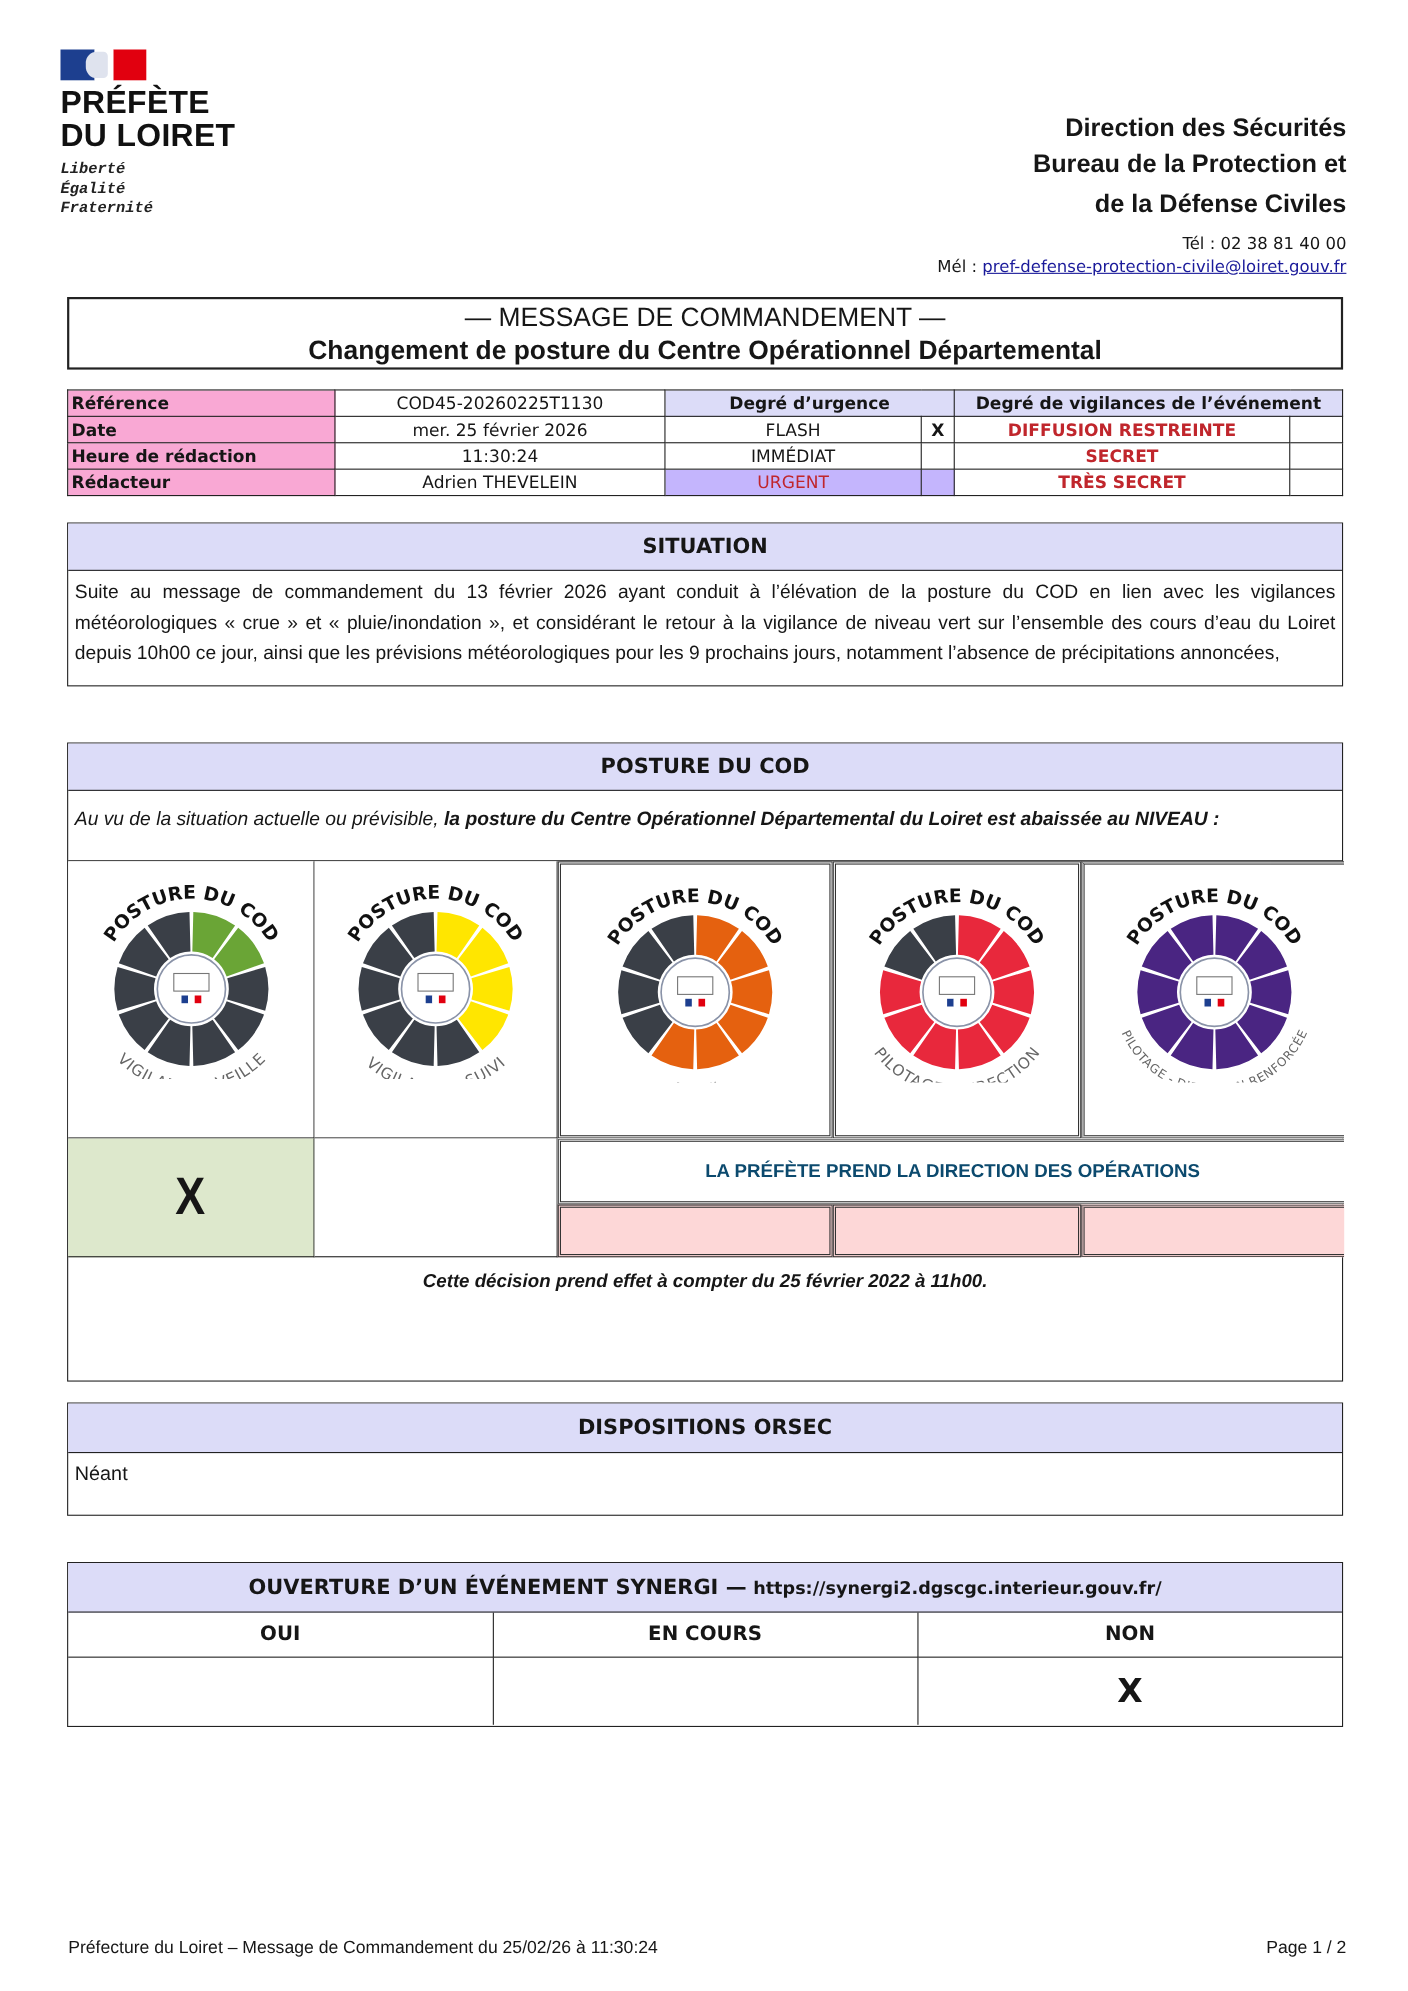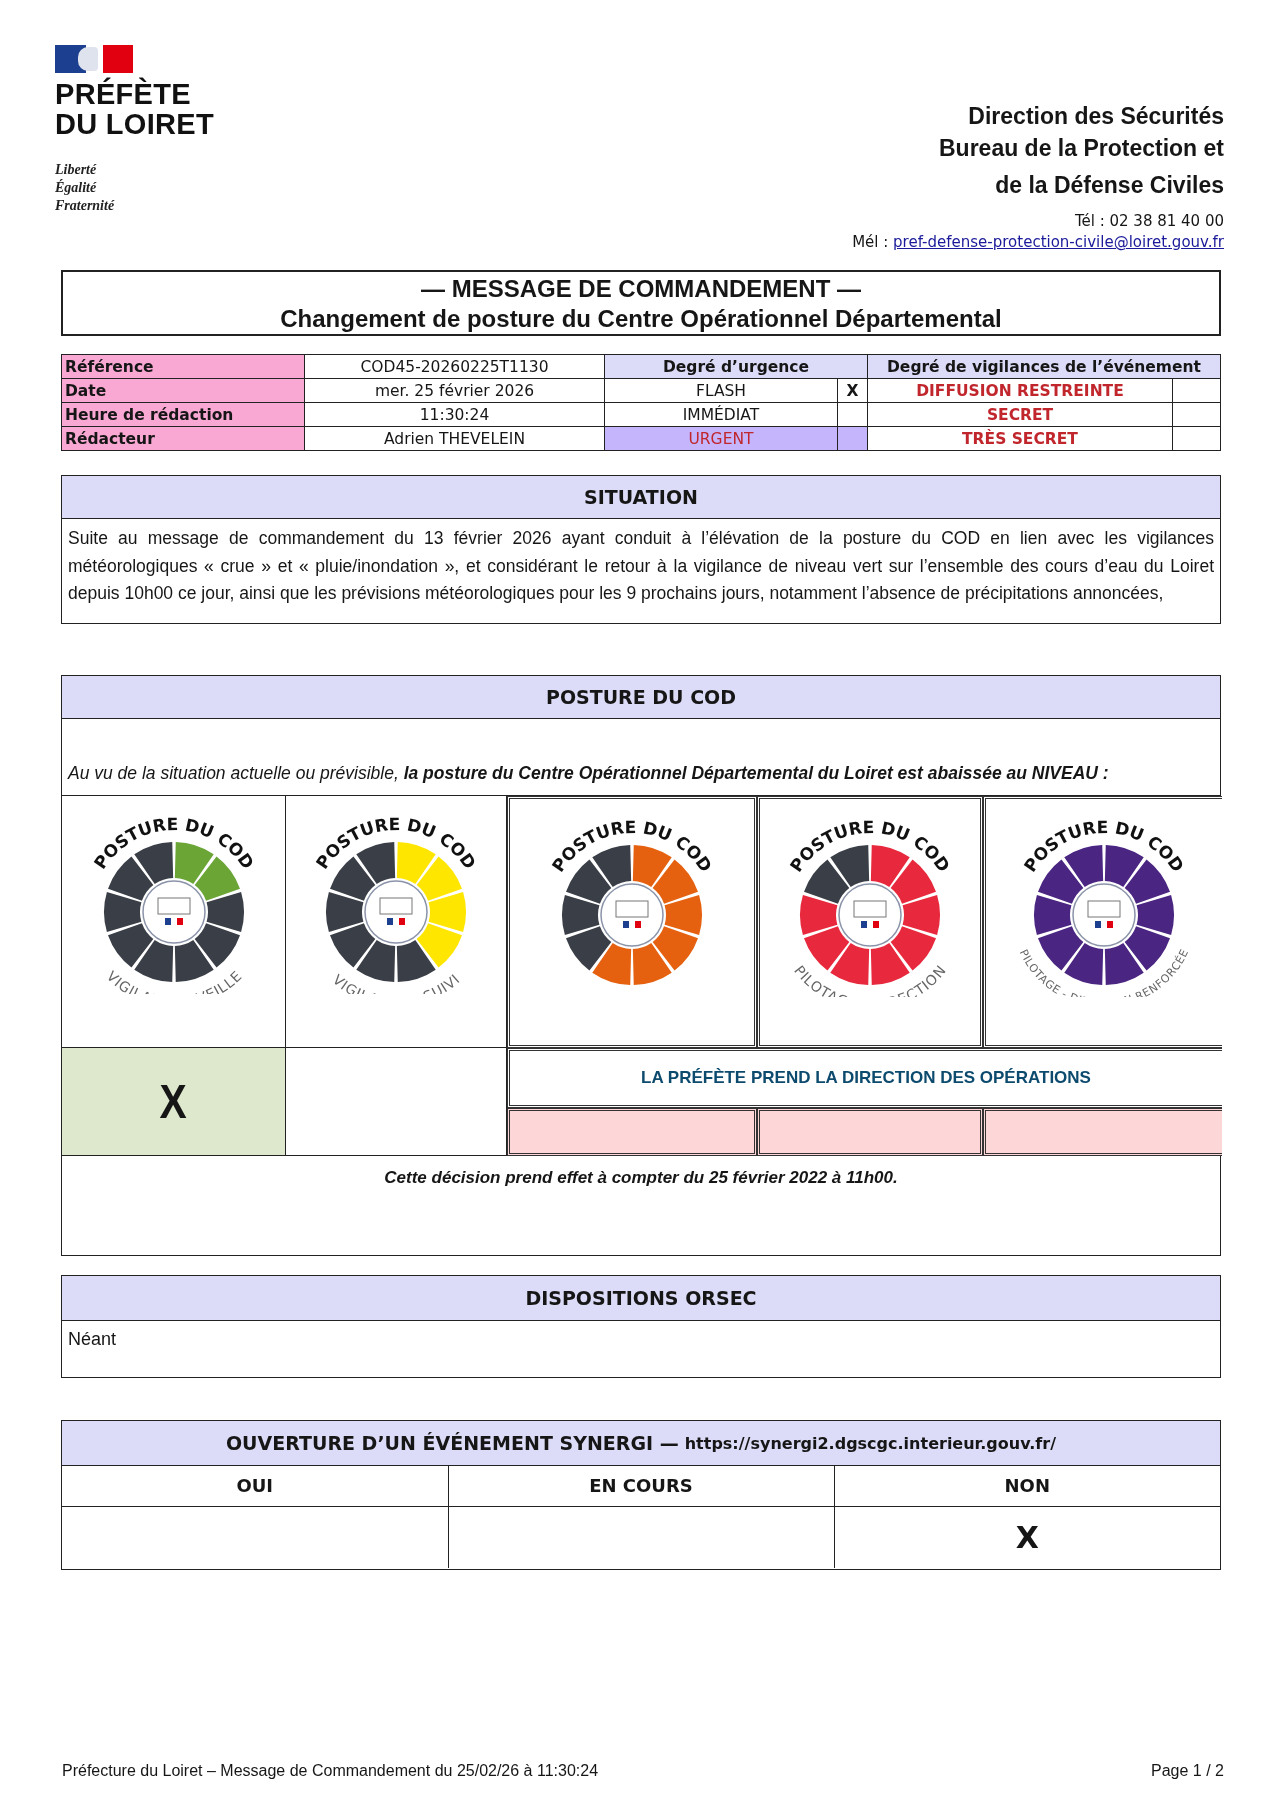--- a/index.html
+++ b/index.html
@@ -7,34 +7,34 @@
   body { position: relative; font-family: "DejaVu Sans", sans-serif; color: #161616; overflow: hidden; }
 
   
   .logo { position: absolute; left: 55px; top: 45px; width: 230px; }
   .flag { width: 78px; height: 28px; display: flex; }
   .flag .blue { width: 40%; background: #1d3f8f; }
   .flag .white { width: 22%; background: #fff; position: relative; }
   .flag .white::after { content: ""; position: absolute; left: -8px; top: 2px; width: 20px; height: 24px; border-radius: 10px 4px 4px 10px; background: #dfe3ee; }
   .flag .red { width: 38%; background: #e1000f; }
   .logo-title { font-family: "Liberation Sans", sans-serif; font-weight: 700; font-size: 29px; line-height: 30px; margin-top: 6px; letter-spacing: 0.3px; color: #111; }
-  .motto { font-family: Liberation Serif, serif; font-style: italic; font-weight: 700; font-size: 14px; line-height: 18px; margin-top: 22px; color: #222; }
+  .motto { font-family: Liberation Mono, monospace; font-style: italic; font-weight: 700; font-size: 14px; line-height: 18px; margin-top: 6px; color: #222; }
 
   .direction { position: absolute; right: 56px; top: 100px; text-align: right; }
   .direction .l1, .direction .l2, .direction .l3 { font-family: "Liberation Sans", sans-serif; font-weight: 700; font-size: 23px; color: #161616; }
   .direction .l1 { line-height: 32px; }
   .direction .l2 { line-height: 32px; }
   .direction .l3 { line-height: 42px; }
   .direction .tel { font-size: 15px; line-height: 22px; margin-top: 4px; }
   .direction .mail { font-size: 15px; line-height: 20px; }
   .direction .mail a { color: #1a1a9a; text-decoration: underline; }
 
   
   .title-box { position: absolute; left: 61px; top: 270px; width: 1160px; height: 66px; border: 2px solid #222; text-align: center; }
-  .title-box .t1 { font-family: "Liberation Sans", sans-serif; font-weight: 700; font-size: 24px; line-height: 30px; margin-top: 2px; }
+  .title-box .t1 { font-family: "Liberation Sans", sans-serif; font-weight: 400; font-size: 24px; line-height: 30px; margin-top: 2px; }
   .title-box .t2 { font-family: "Liberation Sans", sans-serif; font-weight: 700; font-size: 24px; line-height: 30px; }
 
   
   table { border-collapse: collapse; }
   .ref { position: absolute; left: 61px; top: 354px; width: 1160px; font-size: 15.5px; }
   .ref td { border: 1.5px solid #222; height: 24px; padding: 0 3px; line-height: 20px; }
   .ref .lab { background: #f9a8d4; font-weight: 700; width: 243px; }
   .ref .val { text-align: center; width: 300px; }
   .ref .hd { background: #dcdcf8; font-weight: 700; text-align: center; }
   .ref .urg { text-align: center; width: 233px; }
@@ -45,21 +45,21 @@
 
   
   .section { position: absolute; left: 61px; width: 1160px; border: 1.5px solid #222; }
   .sec-head { background: #dcdcf8; text-align: center; font-weight: 700; font-size: 19px; border-bottom: 1.5px solid #222; display: flex; align-items: center; justify-content: center; }
   .situation { top: 475px; height: 149px; }
   .situation .sec-head { height: 43px; }
   .situation .body { padding: 6px 6px; font-size: 17.5px; line-height: 27.5px; text-align: justify; font-family: "Liberation Sans", sans-serif; }
 
   .posture { top: 675px; height: 581px; }
   .posture .sec-head { height: 43px; }
-  .posture .intro { height: 64px; padding: 28px 6px; font-size: 17.5px; line-height: 26px; font-family: "Liberation Sans", sans-serif; border-bottom: 1.5px solid #222; margin-top: 13px; }
+  .posture .intro { height: 64px; padding: 12px 6px; font-size: 17.5px; line-height: 26px; font-family: "Liberation Sans", sans-serif; border-bottom: 1.5px solid #222; }
   .posture .intro .it { font-style: italic; }
   .posture .intro .bi { font-style: italic; font-weight: 700; }
   .posture-grid { position: relative; height: 404px; }
   .pcell { position: absolute; border-right: 1.5px solid #222; border-bottom: 1.5px solid #222; background: #fff; }
   .pcell.dbl { border: 3px double #333; }
   .wheel { position: absolute; left: 50%; top: 8px; transform: translateX(-50%); }
   .x-cell { background: #dde8cc; display: flex; align-items: center; justify-content: center; }
   .big-x { font-family: "Liberation Sans", sans-serif; font-weight: 700; font-size: 48px; transform: scaleX(0.85); }
   .direction-banner { display: flex; align-items: center; justify-content: center; color: #0c4a6e; font-weight: 700; font-size: 17px; font-family: "Liberation Sans", sans-serif; }
   .pinkcell { background: #fdd7d7; }

